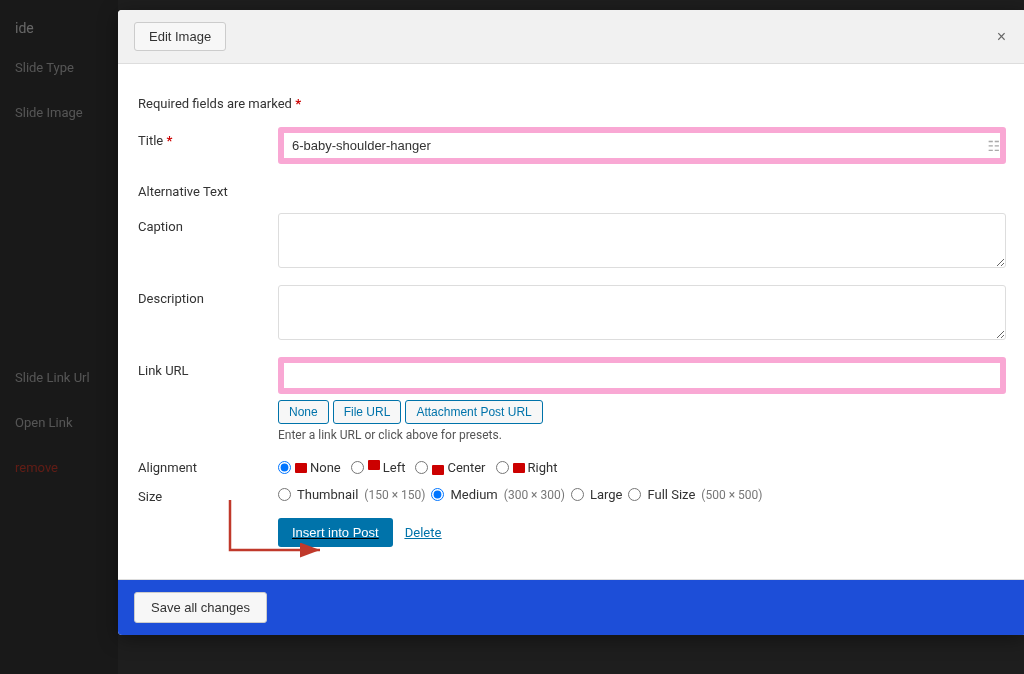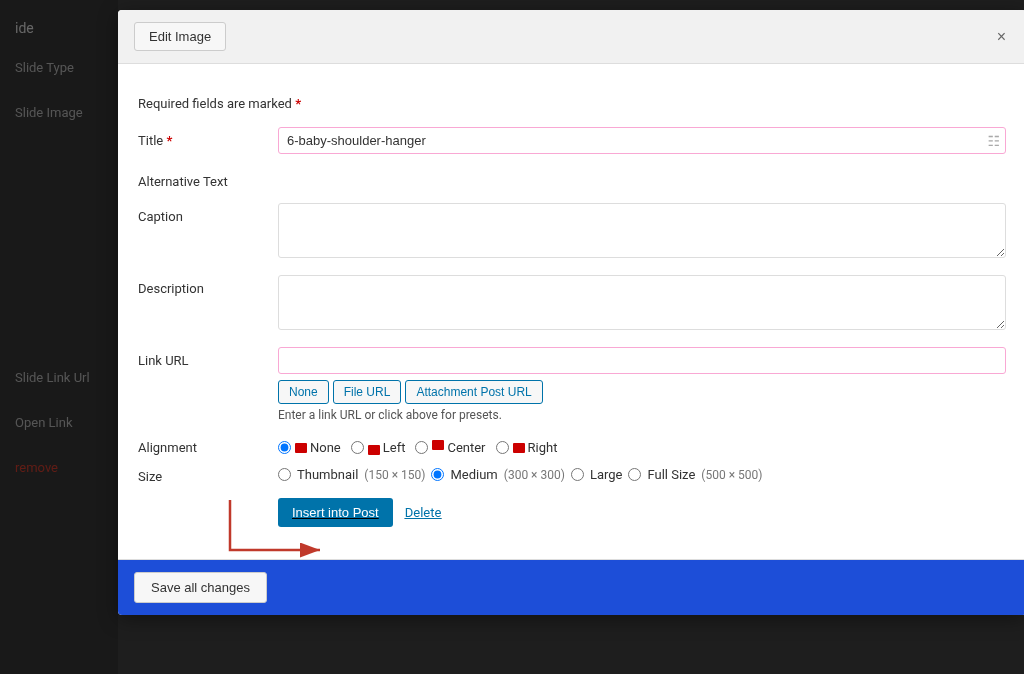--- a/index.html
+++ b/index.html
@@ -123,21 +123,21 @@
       color: #cc0000;
     }
 
     .form-control-wrap {
       flex: 1;
     }
 
     .form-input {
       width: 100%;
       padding: 5px 8px;
-      border: 1px solid #f9a8d4;
+      border: 6px solid #f9a8d4;
       border-radius: 3px;
       font-size: 13px;
       color: #333;
       background: #fff;
     }
 
     .title-input-wrap {
       position: relative;
     }
     .title-input-wrap .form-input {
@@ -394,28 +394,28 @@
       <div class="alignment-options">
         <label class="radio-option">
           <input type="radio" name="alignment" checked="" style="">
           <span style="display:inline-flex;align-items:center;gap:3px;">
             <span style="display:inline-block;width:12px;height:10px;background:#c00;border-radius:1px;"></span>
             <span>None</span>
           </span>
         </label>
         <label class="radio-option">
           <input type="radio" name="alignment" style="">
-          <span style="display:inline-flex;align-items:flex-end;gap:3px;">
+          <span style="display:inline-flex;align-items:flex-start;gap:3px;">
             <span style="display:inline-block;width:12px;height:10px;background:#c00;border-radius:1px;"></span>
             <span>Left</span>
           </span>
         </label>
         <label class="radio-option">
           <input type="radio" name="alignment" style="">
-          <span style="display:inline-flex;align-items:flex-start;gap:3px;">
+          <span style="display:inline-flex;align-items:flex-end;gap:3px;">
             <span style="display:inline-block;width:12px;height:10px;background:#c00;border-radius:1px;"></span>
             <span>Center</span>
           </span>
         </label>
         <label class="radio-option">
           <input type="radio" name="alignment" style="">
           <span style="display:inline-flex;align-items:center;gap:3px;">
             <span style="display:inline-block;width:12px;height:10px;background:#c00;border-radius:1px;"></span>
             <span>Right</span>
           </span>

